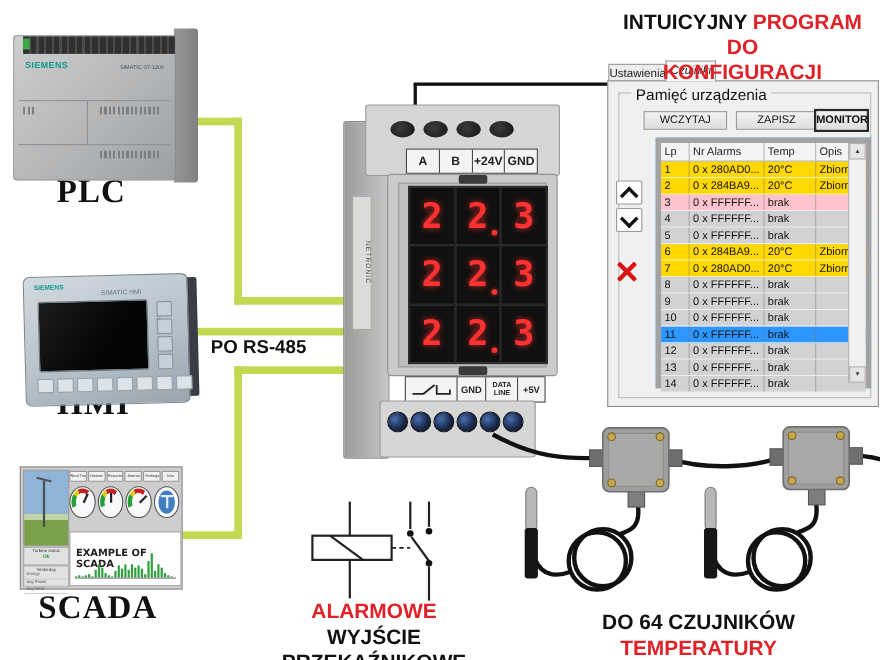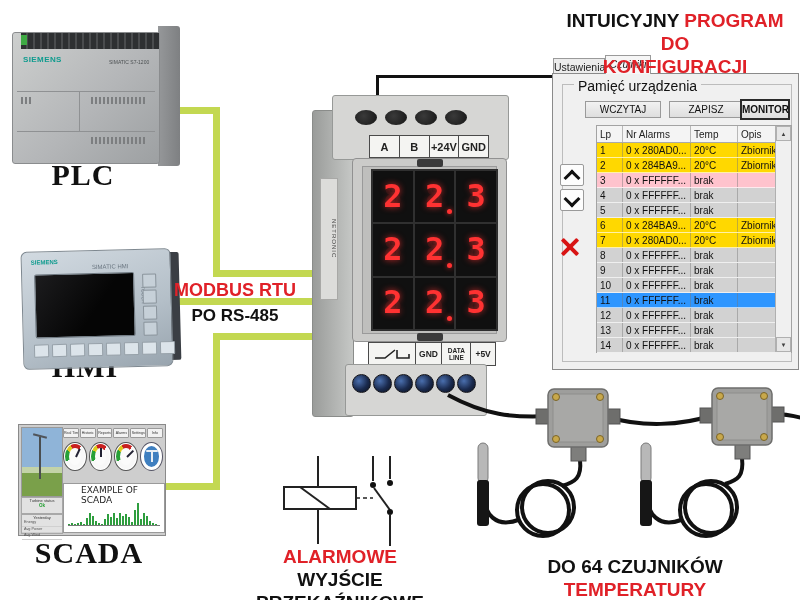--- a/index.html
+++ b/index.html
@@ -66,22 +66,22 @@
   .gauge .ring{position:absolute;inset:1px;border-radius:50%;
     background:conic-gradient(from 240deg,#28a038 0 70deg,#ddc81e 70deg 100deg,#c82020 100deg 150deg,#f8f8f8 150deg 360deg);}
   .gauge .face{position:absolute;inset:5px;border-radius:50%;background:#fbfbfb;}
   .gauge .needle{position:absolute;left:50%;top:50%;width:2px;height:9px;background:#223;
     transform-origin:top center;transform:rotate(205deg);}
   .wind{position:relative;width:22px;height:27px;border-radius:50%;border:1px solid #556;background:#fff;}
   .wind .inner{position:absolute;inset:3px;border-radius:50%;background:#3f7fc0;}
   .wind .t{position:absolute;left:10px;top:7px;width:2px;height:12px;background:#e8eef4;}
   .wind .tb{position:absolute;left:5px;top:7px;width:12px;height:2px;background:#e8eef4;border-radius:2px;}
   .sc-chart{position:absolute;left:44px;top:58px;width:100px;height:48px;background:#fff;border:1px solid #9a9a9a;}
-  .sc-ex{position:absolute;left:5px;top:2px;font-size:9px;font-weight:normal;color:#222;line-height:1.1;
-    font-family:"DejaVu Sans",sans-serif;margin-left:12px;}
+  .sc-ex{position:absolute;left:5px;top:15px;font-size:9px;font-weight:bold;color:#222;line-height:1.1;
+    font-family:"DejaVu Sans",sans-serif;}
   .sc-bars{position:absolute;left:4px;bottom:7px;width:92px;height:26px;display:flex;align-items:flex-end;gap:1.5px;}
   .sc-bar{width:1.5px;background:#2e9e3e;}
   .sc-axis{position:absolute;left:4px;bottom:6px;width:92px;height:1px;background:#777;}
 
   
   .dev-side{background:linear-gradient(90deg,#9a9c9a,#c6c8c6);border:1px solid #8a8c8a;border-radius:3px;}
   .dev-block{background:#d6d6d4;border:1px solid #979997;border-radius:3px;}
   .dev-hole{position:absolute;width:22px;height:15px;border-radius:50%;
     background:radial-gradient(circle at 40% 40%,#3a3a3a,#141414);}
   .term-strip{position:absolute;display:flex;background:#f4f4f2;border:1px solid #4a4a4a;}
@@ -112,21 +112,21 @@
   
   .win-body{background:#f0f0f0;border:1px solid #8a8a8a;}
   .tab{position:absolute;border:1px solid #9a9a9a;font-size:10.5px;color:#222;text-align:center;
     padding-top:2px;background:#ececec;box-sizing:border-box;}
   .tab.active{background:#f6f6f6;border-bottom:none;z-index:3;font-style:italic;}
   .groupbox{position:absolute;border:1px solid #bcbcbc;}
   .group-title{position:absolute;background:#f0f0f0;font-size:14px;color:#111;padding:0 4px;}
   .wbtn{position:absolute;background:linear-gradient(#f2f2f2,#dedede);border:1px solid #9a9a9a;
     font-size:10px;color:#111;text-align:center;box-sizing:border-box;}
   .wbtn.default{border:2px solid #2a2a2a;font-weight:bold;}
-  .tbl{position:absolute;background:#7dd3fc;border:1px solid #a3a3a3;box-sizing:border-box;}
+  .tbl{position:absolute;background:#7dd3fc;border:5px solid #a3a3a3;box-sizing:border-box;}
   .thead{display:flex;height:16px;background:#f4f4f4;border-bottom:1px solid #aaa;
     font-size:10px;color:#222;align-items:center;}
   .thead .hc{border-right:1px solid #b8b8b8;height:100%;display:flex;align-items:center;padding-left:3px;box-sizing:border-box;}
   .trow{display:flex;height:15px;font-size:10px;color:#111;align-items:center;border-bottom:1px solid rgba(255,255,255,.65);box-sizing:border-box;}
   .tcell{height:100%;display:flex;align-items:center;padding-left:3px;box-sizing:border-box;
     border-right:1px solid rgba(120,120,120,.45);white-space:nowrap;overflow:hidden;}
   .c-lp{width:26px;}.c-serial{width:68px;}.c-temp{width:47px;}.c-opis{width:39px;border-right:none;}
   .vscroll{position:absolute;right:0;top:0;width:15px;bottom:0;background:#f0f0f0;border-left:1px solid #b0b0b0;}
   .sbtn{position:absolute;left:0;right:0;height:15px;background:#e6e6e6;border:1px solid #b0b0b0;
     display:flex;align-items:center;justify-content:center;font-size:6px;color:#404040;box-sizing:border-box;}
@@ -159,23 +159,20 @@
   </div>
 
   <div class="abs cap-sm center" style="left:555px;top:10px;width:240px;z-index:4;">
     <div>
       <span>INTUICYJNY</span>
       <span class="red">PROGRAM DO</span>
     </div>
     <div class="red">KONFIGURACJI</div>
   </div>
 
-  <div class="abs center" style="left:165px;top:280px;width:140px;z-index:4;">
-    <div class="red bold" style="font-size:18px;">MODBUS RTU</div>
-  </div>
   <div class="abs center bold" style="left:175px;top:306px;width:120px;font-size:17px;color:#111;z-index:4;">PO RS-485</div>
 
   <div class="abs cap-sm center" style="left:238px;top:546px;width:204px;z-index:4;">
     <div>
       <span class="red">ALARMOWE</span>
       <span>WYJŚCIE</span>
     </div>
     <div>PRZEKAŹNIKOWE</div>
   </div>
 

